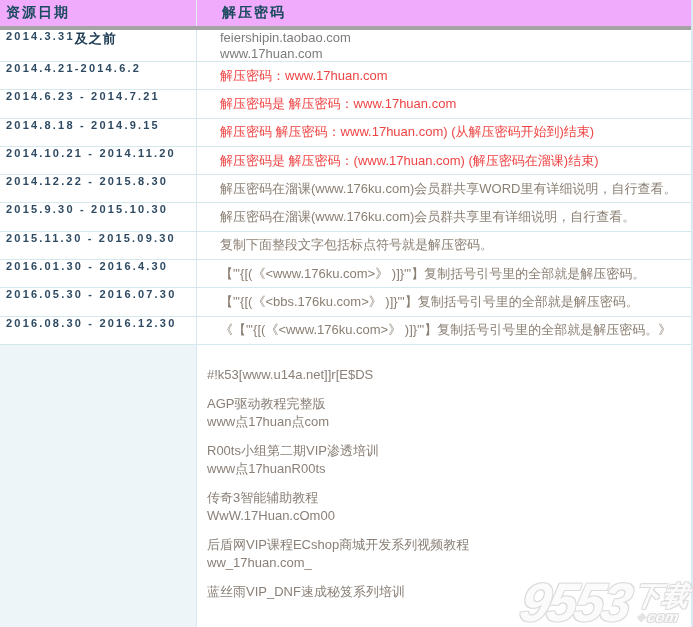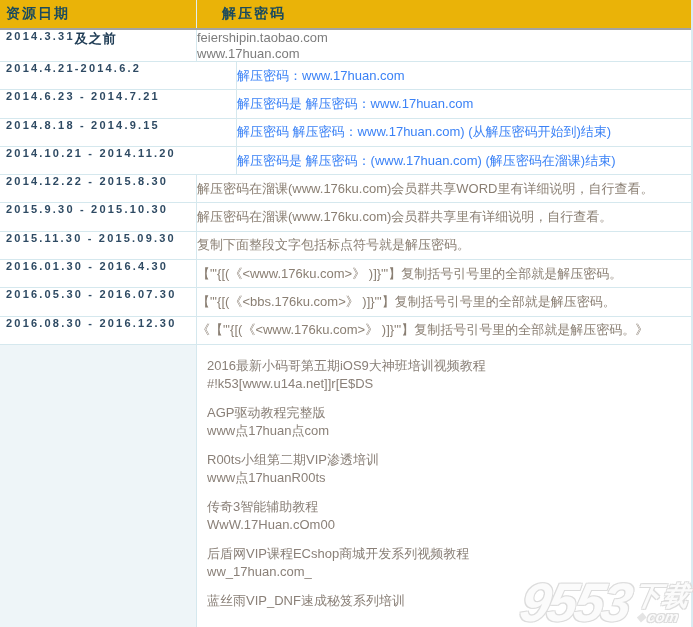--- a/index.html
+++ b/index.html
@@ -7,44 +7,44 @@
   body {
     font-family: "Liberation Sans", "DejaVu Sans", sans-serif;
     background: #ffffff;
     position: relative;
     overflow: hidden;
   }
   .table { width: 693px; border-right: 2px solid #d9ebf1; }
   .header {
     display: flex;
     height: 30px;
-    background: #eab308;
+    background: #f0abfc;
     align-items: center;
-    border-bottom: 2px solid #a3a3a3;
+    border-bottom: 4px solid #a3a3a3;
   }
   .h-cell { font-weight: bold; font-size: 14px; color: #1a4a5e; letter-spacing: 2px; }
   .h-date { width: 196px; padding-left: 6px; }
   .h-pwd  { flex: 1; padding-left: 25px; border-left: 1px solid #dfeef3; align-self: stretch; display: flex; align-items: center; }
 
   .row { display: flex; border-bottom: 1px solid #d5e8ee; height: 28.3px; }
   .row.r0 { height: 32px; }
   .cell-date {
     width: 196px; padding-left: 6px;
     display: flex; align-items: flex-start; align-self: stretch;
   }
   .date-text { color: #2e4a63; font-weight: bold; font-size: 11px; letter-spacing: 2.2px; white-space: nowrap; }
   .date-suffix { color: #1f3c55; font-weight: bold; font-size: 13px; letter-spacing: 1px; }
   .cell-pwd {
-    flex: 1; padding-left: 0; border-left: 1px solid #d5e8ee;
+    flex: 1; padding-left: 23px; border-left: 1px solid #d5e8ee;
     align-self: stretch; display: flex; flex-direction: column; justify-content: center;
     font-size: 13px; white-space: nowrap;
   }
   .pwd-line { line-height: 16px; }
   .grey  .cell-pwd { color: #7c7c7c; }
-  .teal  .cell-pwd { color: #3b82f6; margin-left: 40px; }
+  .teal  .cell-pwd { color: #ef4444; }
   .brown .cell-pwd { color: #8a7f73; }
 
   .footer-row { display: flex; height: 282px; }
   .footer-date { width: 196px; background: #eef5f8; align-self: stretch; }
   .footer-pwd {
     flex: 1; padding-left: 10px; padding-top: 7px;
     border-left: 1px solid #d5e8ee;
     color: #8a8078; font-size: 13px;
   }
   .f-group { margin-bottom: 11px; }
@@ -177,21 +177,20 @@
       </div>
     <div class="cell-pwd">
         <div class="pwd-line">《【"'{[(《&lt;www.176ku.com&gt;》 )]}'"】复制括号引号里的全部就是解压密码。》</div>
       </div>
   </div>
 
   <div class="footer-row">
     <div class="footer-date"></div>
     <div class="cell-pwd footer-pwd">
       <div class="f-group">
-        <div class="f-line">2016最新小码哥第五期iOS9大神班培训视频教程</div>
         <div class="f-line">#!k53[www.u14a.net]]r[E$DS</div>
       </div>
       <div class="f-group">
         <div class="f-line">AGP驱动教程完整版</div>
         <div class="f-line">www点17huan点com</div>
       </div>
       <div class="f-group">
         <div class="f-line">R00ts小组第二期VIP渗透培训</div>
         <div class="f-line">www点17huanR00ts</div>
       </div>

